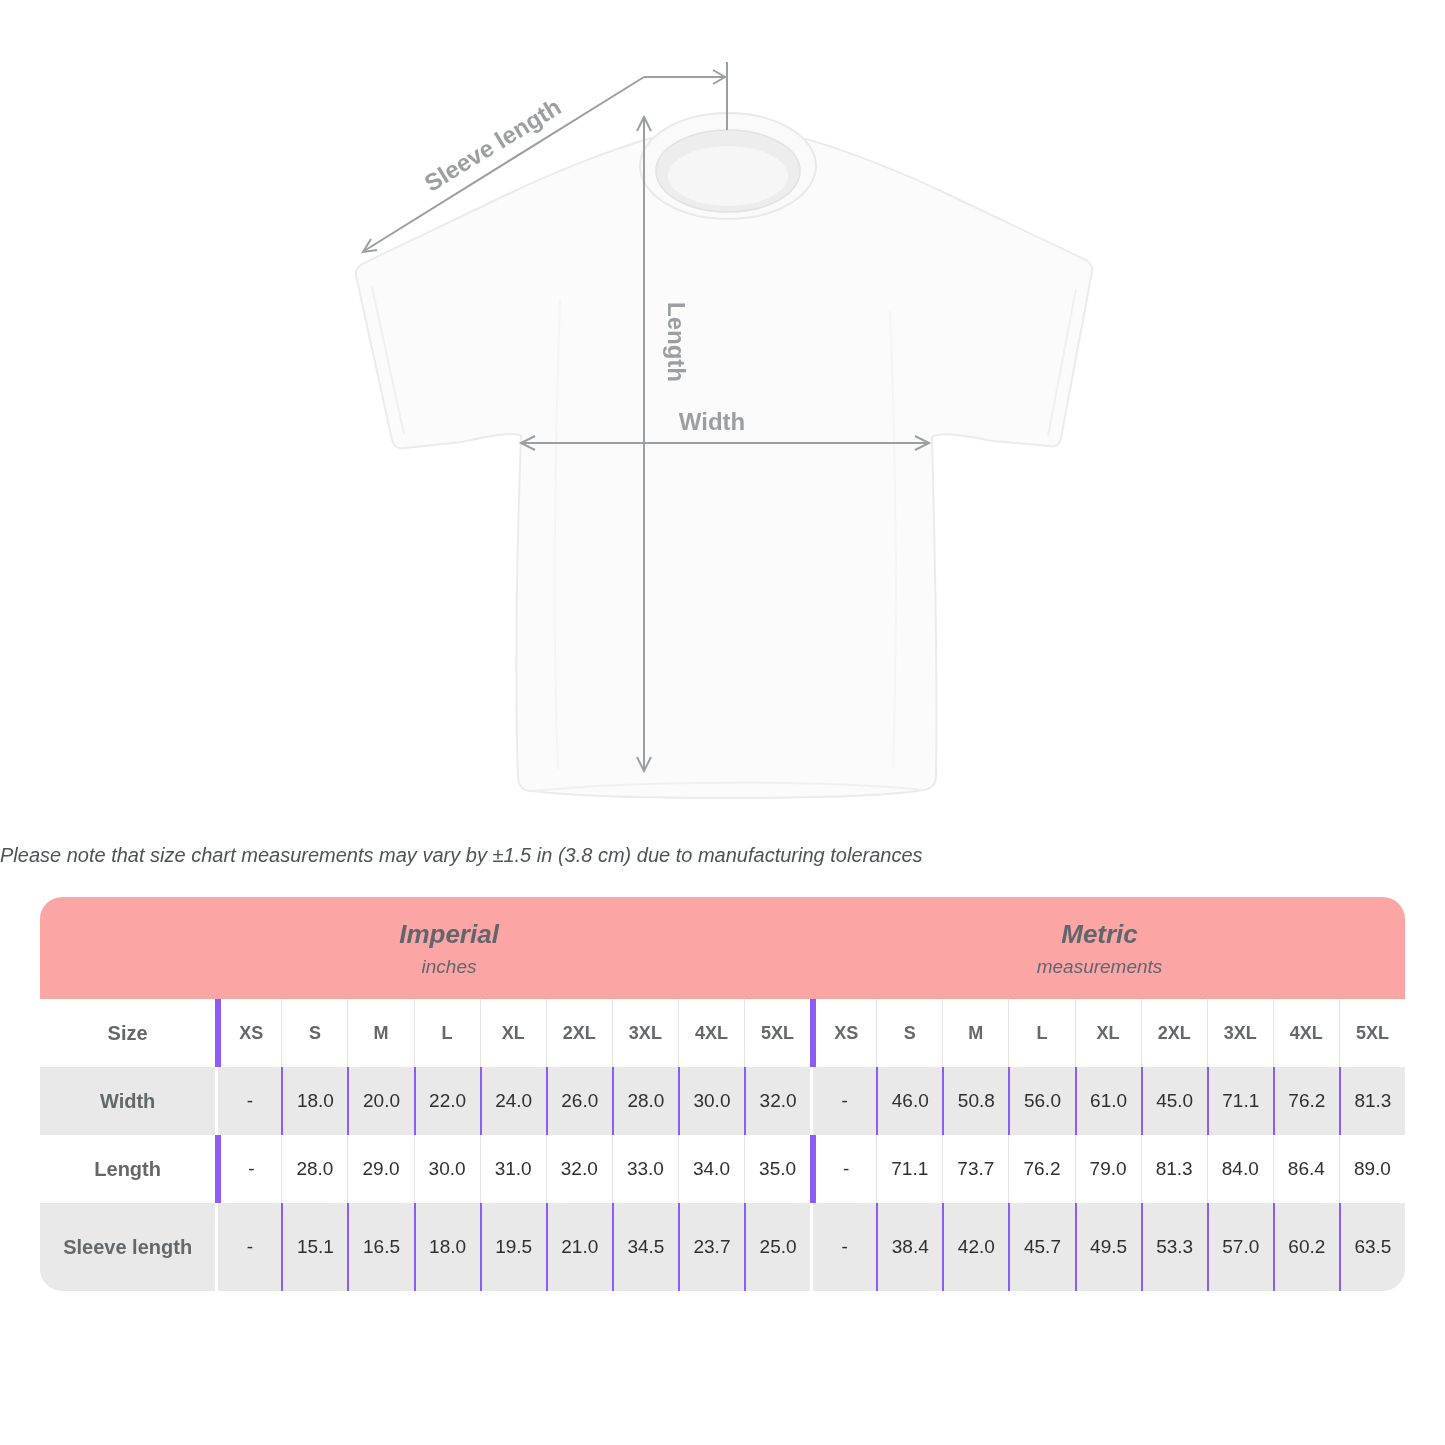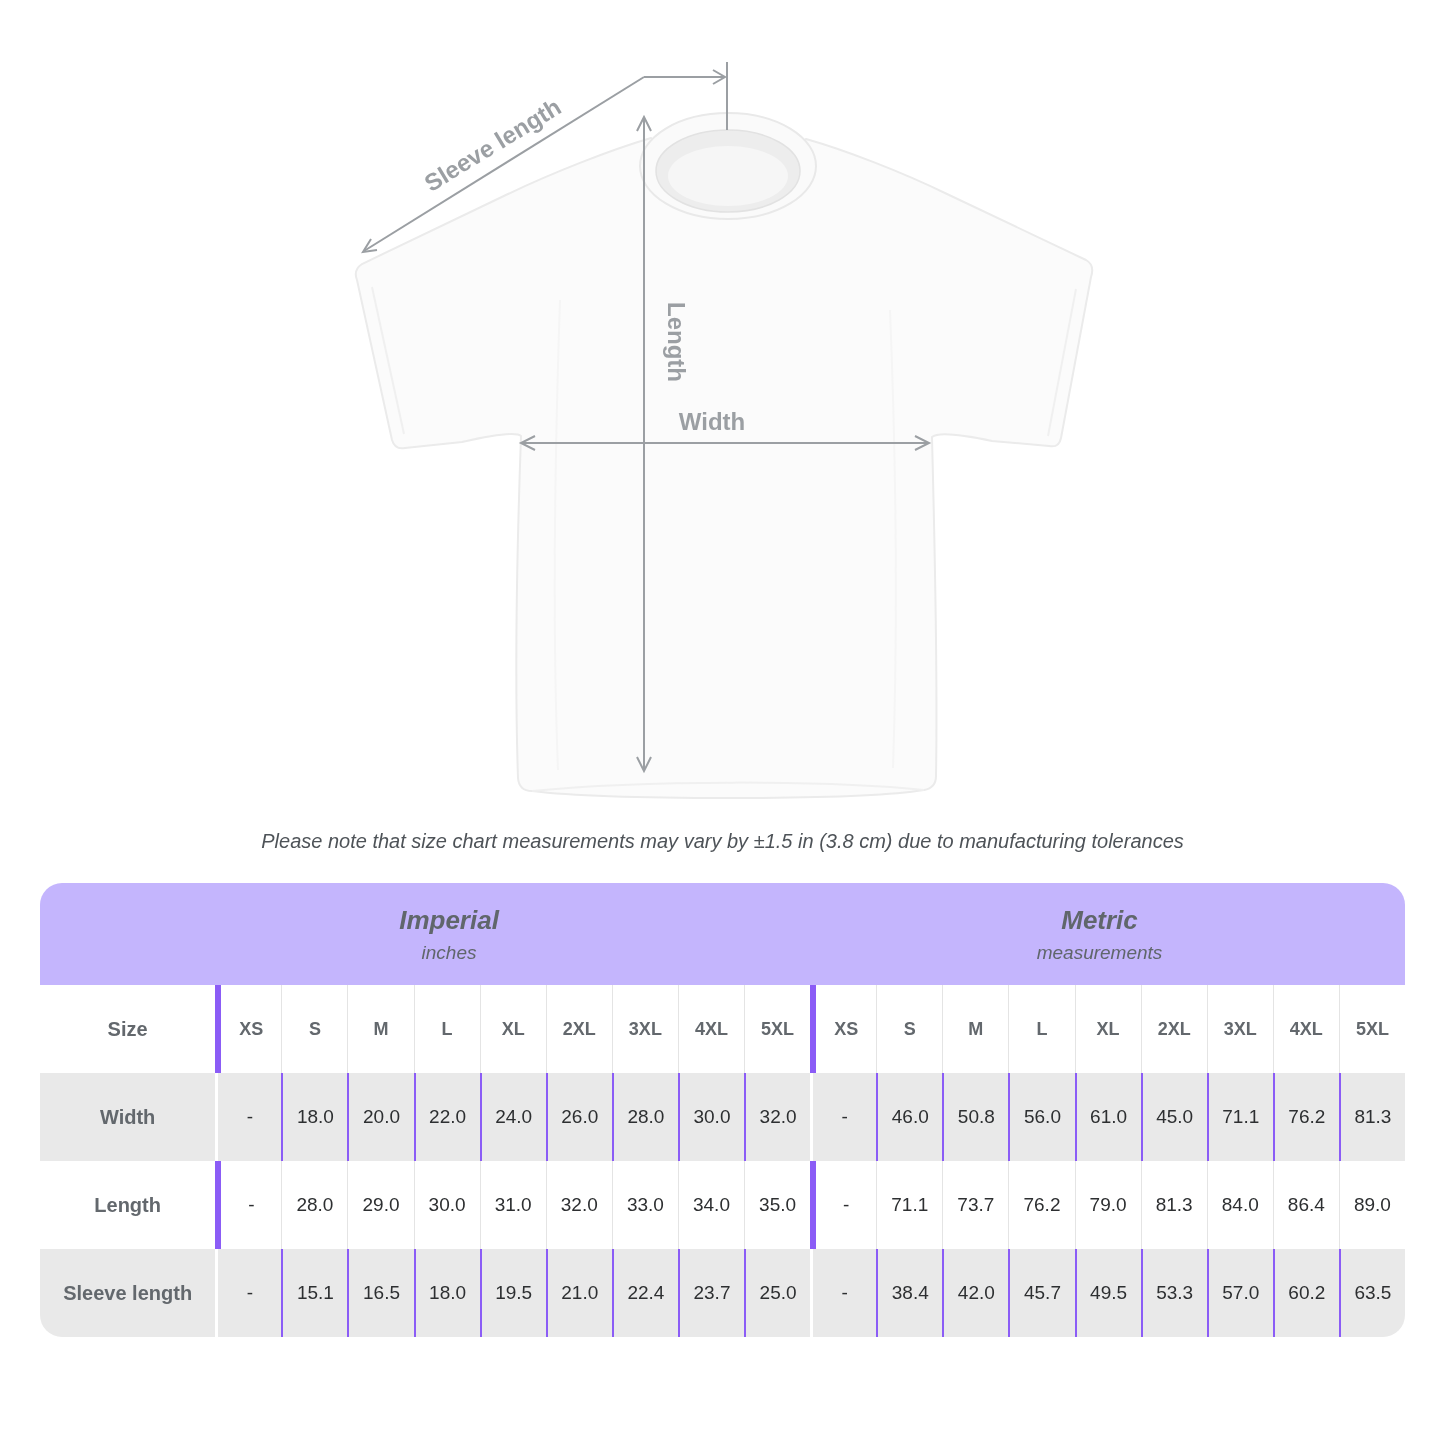--- a/index.html
+++ b/index.html
@@ -15,45 +15,45 @@
   .shirt-area { position:relative; width:1445px; height:822px; }
   .shirt-area svg { display:block; }
 
   
   .chart-title {
     margin-top:22px;
     text-align:center;
     font-size:34px; font-weight:700; color:#2f3234; letter-spacing:.2px;
   }
   .chart-note {
-    margin-top:8px;
-    text-align:center;
+    margin-top:22px;
+    text-align:left;
     font-style:italic;
     font-size:20px; color:#4e5358;
   }
 
   
   .size-table {
     margin:30px 40px 0 40px;
     width:1365px;
     border-radius:22px;
     overflow:hidden;
     background:#ffffff;
   }
-  .band { display:flex; height:102px; background:#c4b5fd; }
+  .band { display:flex; height:102px; background:#fca5a5; }
   .band-cell { display:flex; flex-direction:column; align-items:center; justify-content:center; gap:6px; }
   .band-cell.imperial { width:57%; padding-left:40px; }
   .band-cell.metric   { width:43%; padding-right:24px; }
   .g-title { font-size:26px; font-weight:700; font-style:italic; color:#60666b; }
   .g-unit  { font-size:19px; font-style:italic; color:#60666b; }
 
   .row {
     display:grid;
     grid-template-columns:175fr repeat(18, 66fr);
-    height:88px;
+    height:68px;
   }
   .row.last { height:88px; }
   .row-white { background:#ffffff; }
   .row-gray  { background:#e9e9e9; }
 
   .cell {
     display:flex; align-items:center; justify-content:center;
     font-size:19px; color:#2d2f31;
     overflow:hidden;
   }
@@ -224,21 +224,21 @@
     </div>
 
     <div class="row row-gray last">
       <div class="cell lab">Sleeve length</div>
       <div class="cell sep">-</div>
       <div class="cell">15.1</div>
       <div class="cell">16.5</div>
       <div class="cell">18.0</div>
       <div class="cell">19.5</div>
       <div class="cell">21.0</div>
-      <div class="cell">22.4</div>
+      <div class="cell">34.5</div>
       <div class="cell">23.7</div>
       <div class="cell">25.0</div>
       <div class="cell sep">-</div>
       <div class="cell">38.4</div>
       <div class="cell">42.0</div>
       <div class="cell">45.7</div>
       <div class="cell">49.5</div>
       <div class="cell">53.3</div>
       <div class="cell">57.0</div>
       <div class="cell">60.2</div>

